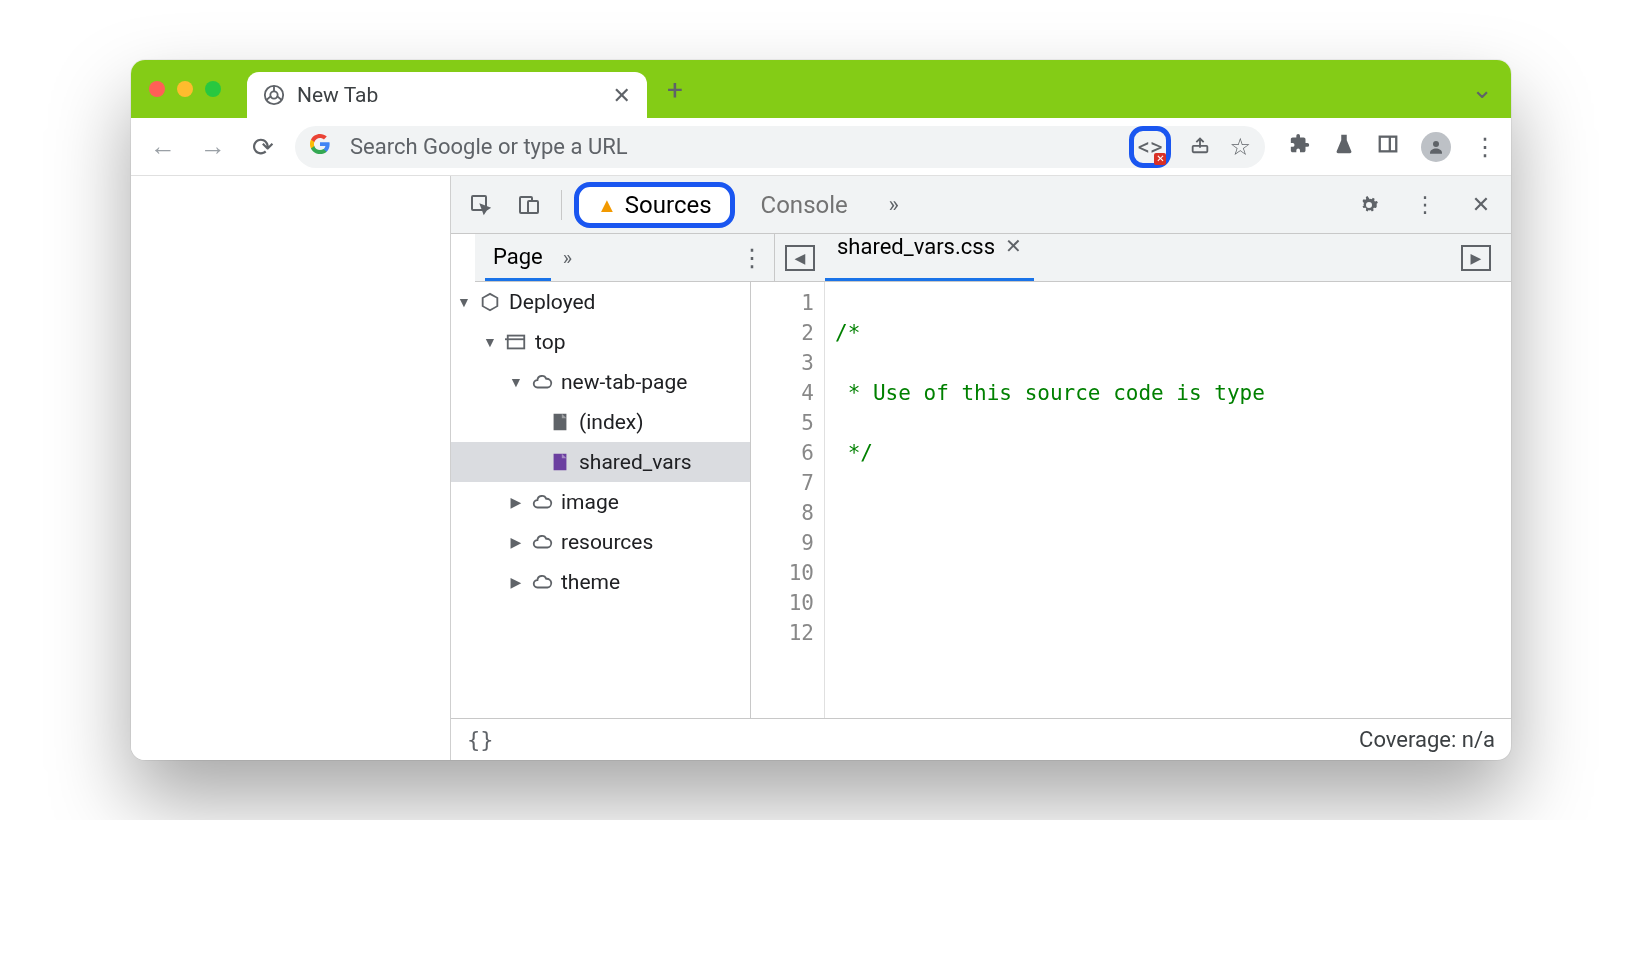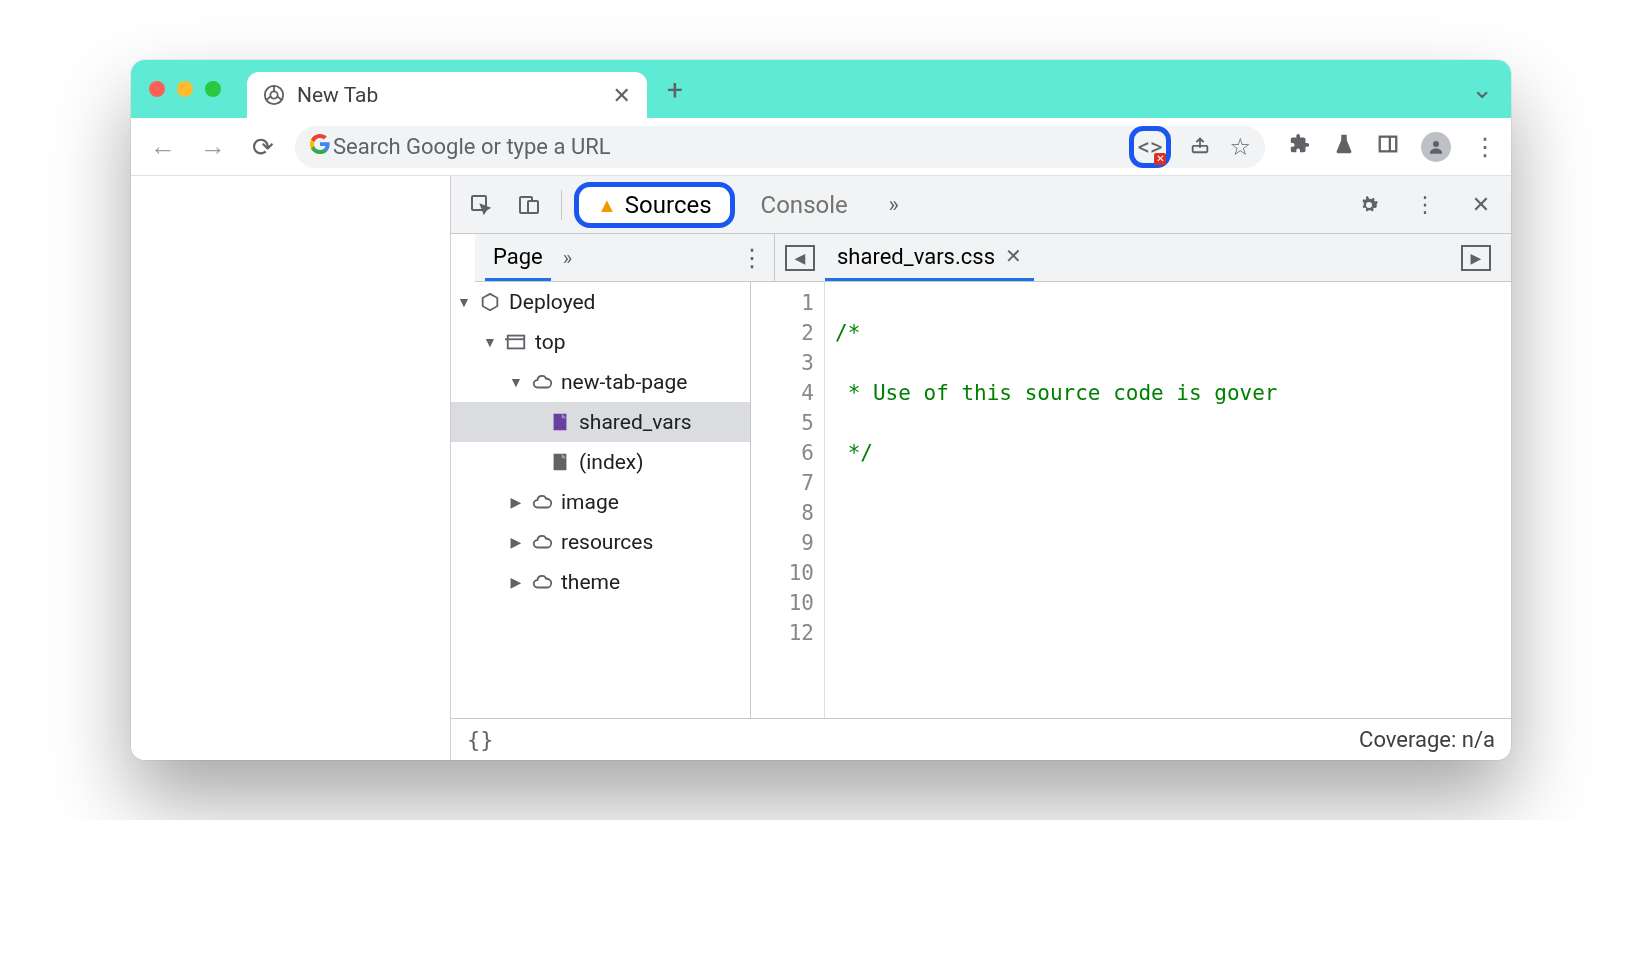--- a/index.html
+++ b/index.html
@@ -17,21 +17,21 @@
     background: #fff;
     border-radius: 14px;
     box-shadow: 0 40px 80px rgba(0,0,0,0.35), 0 0 0 1px rgba(0,0,0,0.05);
     overflow: hidden;
     display: flex;
     flex-direction: column;
   }
   
   .titlebar {
     height: 58px;
-    background: #5eead4;
+    background: #84cc16;
     display: flex;
     align-items: center;
     padding: 0 18px;
     position: relative;
   }
   .traffic-lights { display: flex; gap: 12px; margin-right: 26px; }
   .tl { width: 16px; height: 16px; border-radius: 50%; }
   .tl-red { background: #ff5f57; }
   .tl-yellow { background: #febc2e; }
   .tl-green { background: #28c840; }
@@ -65,21 +65,21 @@
   .nav-btn { width: 36px; height:36px; display:flex; align-items:center; justify-content:center; color:#9aa0a6; font-size:26px; }
   .nav-btn.active { color:#5f6368; }
   .omnibox {
     flex: 1;
     height: 42px;
     background: #f1f3f4;
     border-radius: 21px;
     display: flex;
     align-items: center;
     padding: 0 14px;
-    gap: 2px;
+    gap: 19px;
     color:#5f6368;
     font-size: 22px;
     position: relative;
   }
   .omni-actions { margin-left:auto; display:flex; gap:18px; align-items:center; }
   .omni-actions span { color:#5f6368; font-size:24px; }
   .dev-icon-wrap {
     border: 5px solid #1a56f0;
     border-radius: 14px;
     padding: 2px 4px;
@@ -130,21 +130,21 @@
     border-bottom:1px solid #c8c8c8;
     display:flex;
     margin-left:24px;
   }
   .sub-left { width:300px; display:flex; align-items:center; padding:0 10px; border-right:1px solid #c8c8c8; }
   .sub-tab { font-size:22px; color:#000; padding:0 8px; height:100%; display:flex; align-items:center; border-bottom:3px solid #1a73e8; }
   .sub-more { color:#5f6368; font-size:20px; margin-left:12px; }
   .sub-left-right { margin-left:auto; color:#5f6368; font-size:24px; }
   .sub-right { flex:1; display:flex; align-items:center; padding:0 10px; }
   .nav-box { width:30px; height:26px; border:2px solid #5f6368; display:inline-flex; align-items:center; justify-content:center; font-size:14px; color:#5f6368; margin-right:10px; }
-  .file-tab { display:flex; align-items:center; gap:10px; font-size:22px; color:#000; padding:0 12px; height:100%; border-bottom:3px solid #1a73e8; }
+  .file-tab { display:flex; align-items:flex-start; gap:10px; font-size:22px; color:#000; padding:0 12px; height:100%; border-bottom:3px solid #1a73e8; }
   .file-close { font-size:20px; color:#5f6368; }
   .sub-right-right { margin-left:auto; }
 
   
   .dt-body { flex:1; display:flex; overflow:hidden; }
   .tree { width:300px; border-right:1px solid #c8c8c8; overflow:auto; font-size:21px; color:#202124; }
   .tree-row { display:flex; align-items:center; height:40px; gap:8px; padding-right:8px; cursor:pointer; white-space:nowrap; }
   .tree-row.sel { background:#dadce0; }
   .arrow { display:inline-block; width:14px; color:#5f6368; font-size:14px; text-align:center; }
   .ic { width:22px; height:22px; display:inline-flex; align-items:center; justify-content:center; }
@@ -324,37 +324,37 @@
           </div>
           <div class="tree-row" style="padding-left:58px">
             <span class="arrow">▼</span>
             <span class="ic ic-cloud">
                 <svg viewBox="0 0 24 24" fill="none" stroke="#5f6368" stroke-width="2">
                   <path d="M7 18a4 4 0 010-8 5 5 0 019.6-1.5A4 4 0 0118 18H7z"></path>
                 </svg>
               </span>
             <span>new-tab-page</span>
           </div>
+          <div class="tree-row" style="padding-left:98px">
+            <span class="ic file-grey">
+                <svg viewBox="0 0 24 24">
+                  <rect x="5" y="3" width="14" height="18"></rect>
+                  <polygon points="14,3 19,8 14,8" fill="#fff" opacity="0.4"></polygon>
+                </svg>
+              </span>
+            <span>(index)</span>
+          </div>
           <div class="tree-row sel" style="padding-left:98px">
             <span class="ic file-purple">
                 <svg viewBox="0 0 24 24">
                   <rect x="5" y="3" width="14" height="18"></rect>
                   <polygon points="14,3 19,8 14,8" fill="#fff" opacity="0.4"></polygon>
                 </svg>
               </span>
             <span>shared_vars</span>
-          </div>
-          <div class="tree-row" style="padding-left:98px">
-            <span class="ic file-grey">
-                <svg viewBox="0 0 24 24">
-                  <rect x="5" y="3" width="14" height="18"></rect>
-                  <polygon points="14,3 19,8 14,8" fill="#fff" opacity="0.4"></polygon>
-                </svg>
-              </span>
-            <span>(index)</span>
           </div>
           <div class="tree-row" style="padding-left:58px">
             <span class="arrow">▶</span>
             <span class="ic ic-cloud">
                 <svg viewBox="0 0 24 24" fill="none" stroke="#5f6368" stroke-width="2">
                   <path d="M7 18a4 4 0 010-8 5 5 0 019.6-1.5A4 4 0 0118 18H7z"></path>
                 </svg>
               </span>
             <span>image</span>
           </div>
@@ -388,21 +388,21 @@
             <div>6</div>
             <div>7</div>
             <div>8</div>
             <div>9</div>
             <div>10</div>
             <div>10</div>
             <div>12</div>
           </div>
           <div class="code">
 <div><span class="c-comment">/*</span></div>
-<div><span class="c-comment"> * Use of this source code is gover</span></div>
+<div><span class="c-comment"> * Use of this source code is type</span></div>
 <div><span class="c-comment"> */</span></div>
 <div><span></span>&nbsp;</div>
 
 
 
 
 
           </div>
         </div>
       </div>

